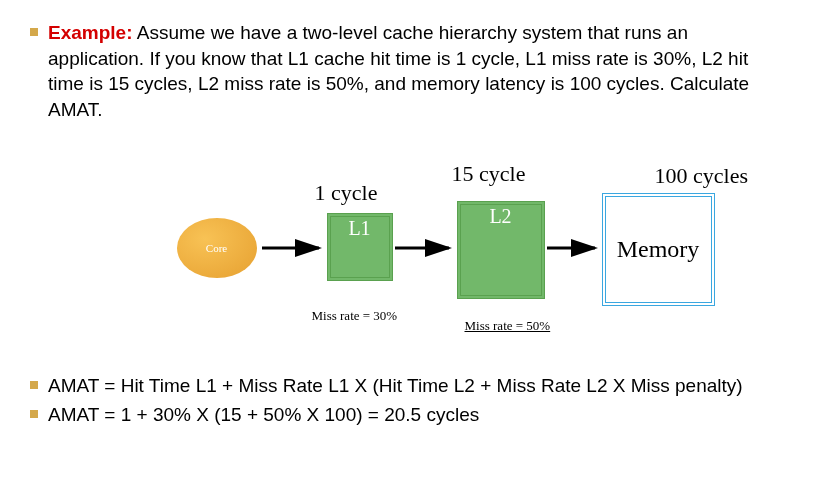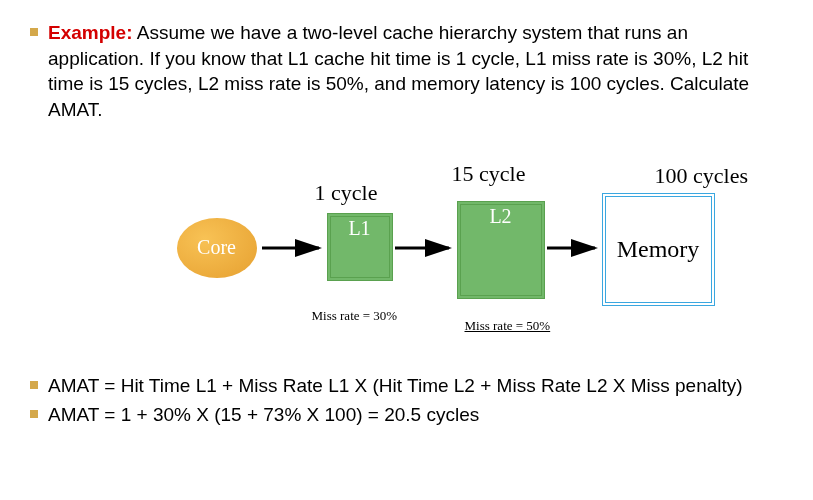--- a/index.html
+++ b/index.html
@@ -39,21 +39,21 @@
     top: 75px;
     width: 80px;
     height: 60px;
     background: radial-gradient(ellipse at 35% 35%, #f8c255, #e6a030);
     border-radius: 50%;
     display: flex;
     align-items: center;
     justify-content: center;
     color: #fff;
     font-family: Georgia, serif;
-    font-size: 20px;
+    font-size: 11px;
   }
   .cache {
     position: absolute;
     background: #72b86a;
     border: 4px double #5aa14f;
     display: flex;
     justify-content: center;
     color: #fff;
     font-family: Georgia, serif;
     font-size: 20px;
@@ -135,14 +135,14 @@
   <div class="sublabel miss2">Miss rate = 50%</div>
 </div>
 
 <div class="bullet-row">
   <div class="bullet"></div>
   <div class="bullet-text">AMAT = Hit Time L1 + Miss Rate L1 X (Hit Time L2 + Miss Rate L2 X Miss penalty)</div>
 </div>
 
 <div class="bullet-row">
   <div class="bullet"></div>
-  <div class="bullet-text">AMAT = 1 + 30% X (15 + 73% X 100)  = 20.5 cycles</div>
+  <div class="bullet-text">AMAT = 1 + 30% X (15 + 50% X 100)  = 20.5 cycles</div>
 </div>
 
 </body></html>

